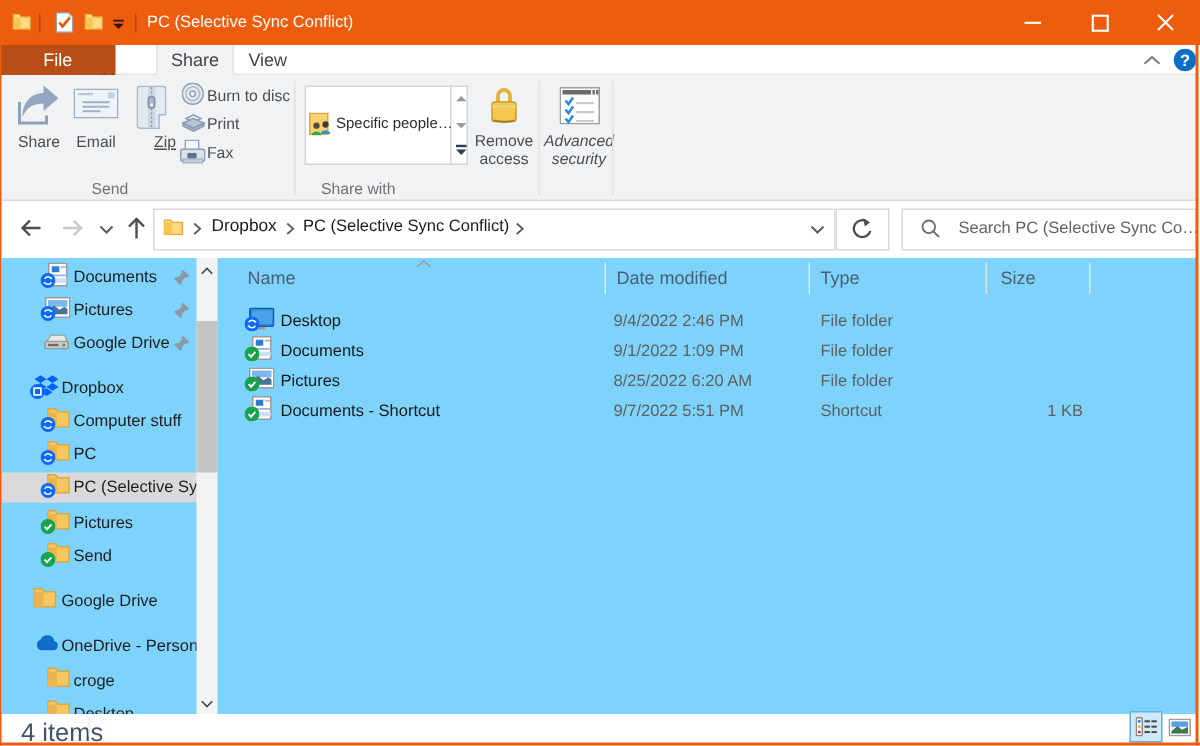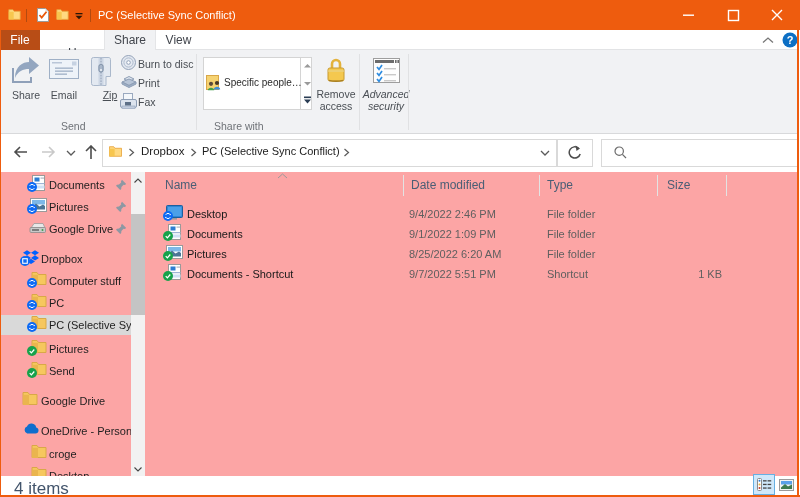--- a/index.html
+++ b/index.html
@@ -10,36 +10,36 @@
 
 
 #titlebar { position:absolute; left:0; top:0; width:800px; height:30px; background:#ee5c0e; }
 #title-text { position:absolute; left:98px; top:9px; color:#fff; font-size:11px; }
 .tsep { position:absolute; top:9px; width:1px; height:13px; background:#b34a10; }
 .winbtn { position:absolute; top:0; height:30px; width:45px; }
 
 
 #tabstrip { position:absolute; left:1px; top:30px; width:798px; height:20px; background:#fff; }
 #tabstrip .bline { position:absolute; left:0; top:19px; width:100%; height:1px; background:#e2e3e5; }
-#filetab { position:absolute; left:-1px; top:0; width:40px; height:20px; background:#b84d16; color:#fff; text-align:center; line-height:20px; font-size:12px; }
+#filetab { position:absolute; left:-1px; top:0; width:77px; height:20px; background:#b84d16; color:#fff; text-align:center; line-height:20px; font-size:12px; }
 .tab { position:absolute; top:0; height:20px; line-height:20px; color:#41454c; text-align:center; font-size:12px; }
 #tab-share { background:#f1f2f4; border-left:1px solid #e4e5e7; border-right:1px solid #e4e5e7; z-index:2; }
 
 
 #ribbon { position:absolute; left:1px; top:50px; width:798px; height:84px; background:#f1f2f4; border-bottom:1px solid #d8d9db; }
 .gsep { position:absolute; top:4px; width:1px; height:76px; background:#e0e1e3; }
 .glabel { position:absolute; top:70px; color:#6e7277; font-size:10.5px; text-align:left; }
 .rlabel { position:absolute; color:#494e54; font-size:10.5px; text-align:center; }
 
 
 #toolbar { position:absolute; left:1px; top:135px; width:798px; height:37px; background:#fff; }
 .tbox { position:absolute; top:4px; height:28px; background:#fff; border:1px solid #d9d9d9; }
 
 
-#content { position:absolute; left:1px; top:172px; width:797px; height:304px; background:#fca5a5; overflow:hidden; }
+#content { position:absolute; left:1px; top:172px; width:797px; height:304px; background:#7dd3fc; overflow:hidden; }
 .sideitem { position:absolute; left:0; width:131px; height:20px; white-space:nowrap; overflow:hidden; }
 .sideitem .lbl { position:absolute; top:4px; }
 #sscroll { position:absolute; left:130px; top:0px; width:14px; height:306px; background:#f2f2f2; }
 #sthumb { position:absolute; left:0px; top:42px; width:14px; height:101px; background:#c4c4c4; }
 
 
 .hdr { position:absolute; top:6px; color:#4a5e75; font-size:12px; white-space:nowrap; }
 .hsep { position:absolute; top:3px; width:1px; height:21px; background:#e3e3e3; }
 .frow { position:absolute; left:157px; width:600px; height:20px; }
 .fcell { position:absolute; top:4px; white-space:nowrap; color:#191919; }
@@ -237,20 +237,21 @@
         <path d="M1 1 L5 5 L9 1" fill="none" stroke="#5a5a5a" stroke-width="1.3"></path>
       </svg>
     <svg class="abs" style="left:567px;top:10px" width="14" height="15" viewBox="0 0 14 15">
       <path d="M12.2 9 A5.6 5.6 0 1 1 10.5 3.2" fill="none" stroke="#4d4d4d" stroke-width="1.5"></path>
       <path d="M7.5 0.5 L12 3.4 L8.5 6 z" fill="#4d4d4d"></path>
     </svg>
     <svg class="abs" style="left:613px;top:11px" width="13" height="13" viewBox="0 0 13 13">
         <circle cx="5.2" cy="5.2" r="4.2" fill="none" stroke="#6b6b6b" stroke-width="1.2"></circle>
         <path d="M8.4 8.4 L12 12" stroke="#6b6b6b" stroke-width="1.2"></path>
       </svg>
+    <div class="abs" style="left:638px;top:11px;color:#636363;white-space:nowrap;">Search PC (Selective Sync Co…</div>
   </div>
 
   <div id="content">
 
     <div id="sidebar">
 
       <div class="sideitem" style="top:3px">
         <svg class="abs" style="left:29px;top:0px" width="17" height="17" viewBox="0 0 17 17">
           <rect x="2.5" y="0.5" width="12" height="15" fill="#fff" stroke="#9a9a9a"></rect>
           <rect x="4.5" y="2.5" width="5" height="4" fill="#2d7dd2"></rect>

